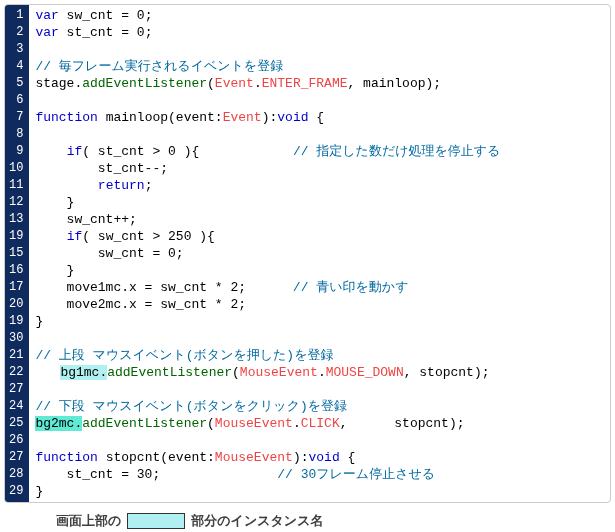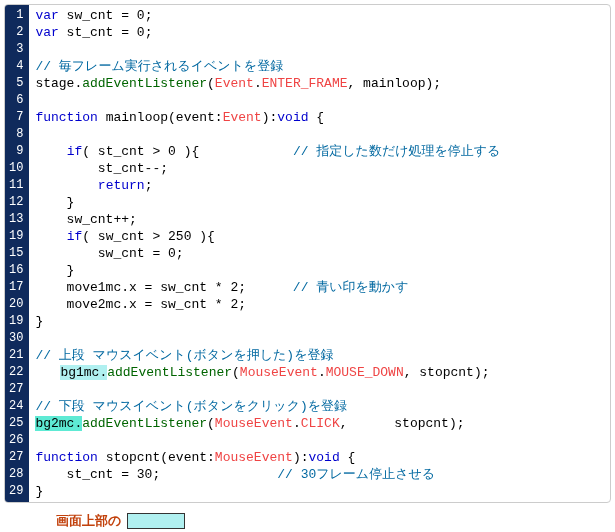--- a/index.html
+++ b/index.html
@@ -52,21 +52,21 @@
   .hl-yellow { background: #5eead4; }
 
   .legend {
     padding: 8px 10px 14px 56px;
     font-family: "MS PGothic", "Meiryo", sans-serif;
     font-size: 13px;
   }
   .legend-row {
     display: flex;
     align-items: center;
-    color: #c2410c;
+    color: #404040;
     font-weight: bold;
     line-height: 20px;
   }
   .swatch {
     display: inline-block;
     width: 56px;
     height: 14px;
     border: 1px solid #333;
     margin: 0 6px;
   }
@@ -109,19 +109,20 @@
         <div>29</div>
       </div>
     <div class="code" id="code"><span class="line"><span class="kw">var</span> sw_cnt = 0;</span><span class="line"><span class="kw">var</span> st_cnt = 0;</span><span class="line"></span><span class="line"><span class="cm">// 毎フレーム実行されるイベントを登録</span></span><span class="line">stage.<span class="fn">addEventListener</span>(<span class="const">Event</span>.<span class="const">ENTER_FRAME</span>, mainloop);</span><span class="line"></span><span class="line"><span class="kw">function</span> mainloop(event:<span class="const">Event</span>):<span class="kw">void</span> {</span><span class="line"></span><span class="line">    <span class="kw">if</span>( st_cnt &gt; 0 ){            <span class="cm">// 指定した数だけ処理を停止する</span></span><span class="line">        st_cnt--;</span><span class="line">        <span class="kw">return</span>;</span><span class="line">    }</span><span class="line">    sw_cnt++;</span><span class="line">    <span class="kw">if</span>( sw_cnt &gt; 250 ){</span><span class="line">        sw_cnt = 0;</span><span class="line">    }</span><span class="line">    move1mc.x = sw_cnt * 2;      <span class="cm">// 青い印を動かす</span></span><span class="line">    move2mc.x = sw_cnt * 2;</span><span class="line">}</span><span class="line"></span><span class="line"><span class="cm">// 上段 マウスイベント(ボタンを押した)を登録</span></span><span class="line"><span class="hl-cyan">bg1mc.</span><span class="fn">addEventListener</span>(<span class="const">MouseEvent</span>.<span class="const">MOUSE_DOWN</span>, stopcnt);</span><span class="line"></span><span class="line"><span class="cm">// 下段 マウスイベント(ボタンをクリック)を登録</span></span><span class="line"><span class="hl-yellow">bg2mc.</span><span class="fn">addEventListener</span>(<span class="const">MouseEvent</span>.<span class="const">CLICK</span>,      stopcnt);</span><span class="line"></span><span class="line"><span class="kw">function</span> stopcnt(event:<span class="const">MouseEvent</span>):<span class="kw">void</span> {</span><span class="line">    st_cnt = 30;               <span class="cm">// 30フレーム停止させる</span></span><span class="line">}</span></div>
   </div>
 </div>
 
 <div class="legend">
   <div class="legend-row">
     <span>画面上部の</span>
     <span class="swatch sw-cyan"></span>
+    <span>部分のインスタンス名</span>
   </div>
   <div class="legend-row">
     <span>画面下部の</span>
 
     <span>部分のインスタンス名</span>
   </div>
 </div>
 
 </body></html>

